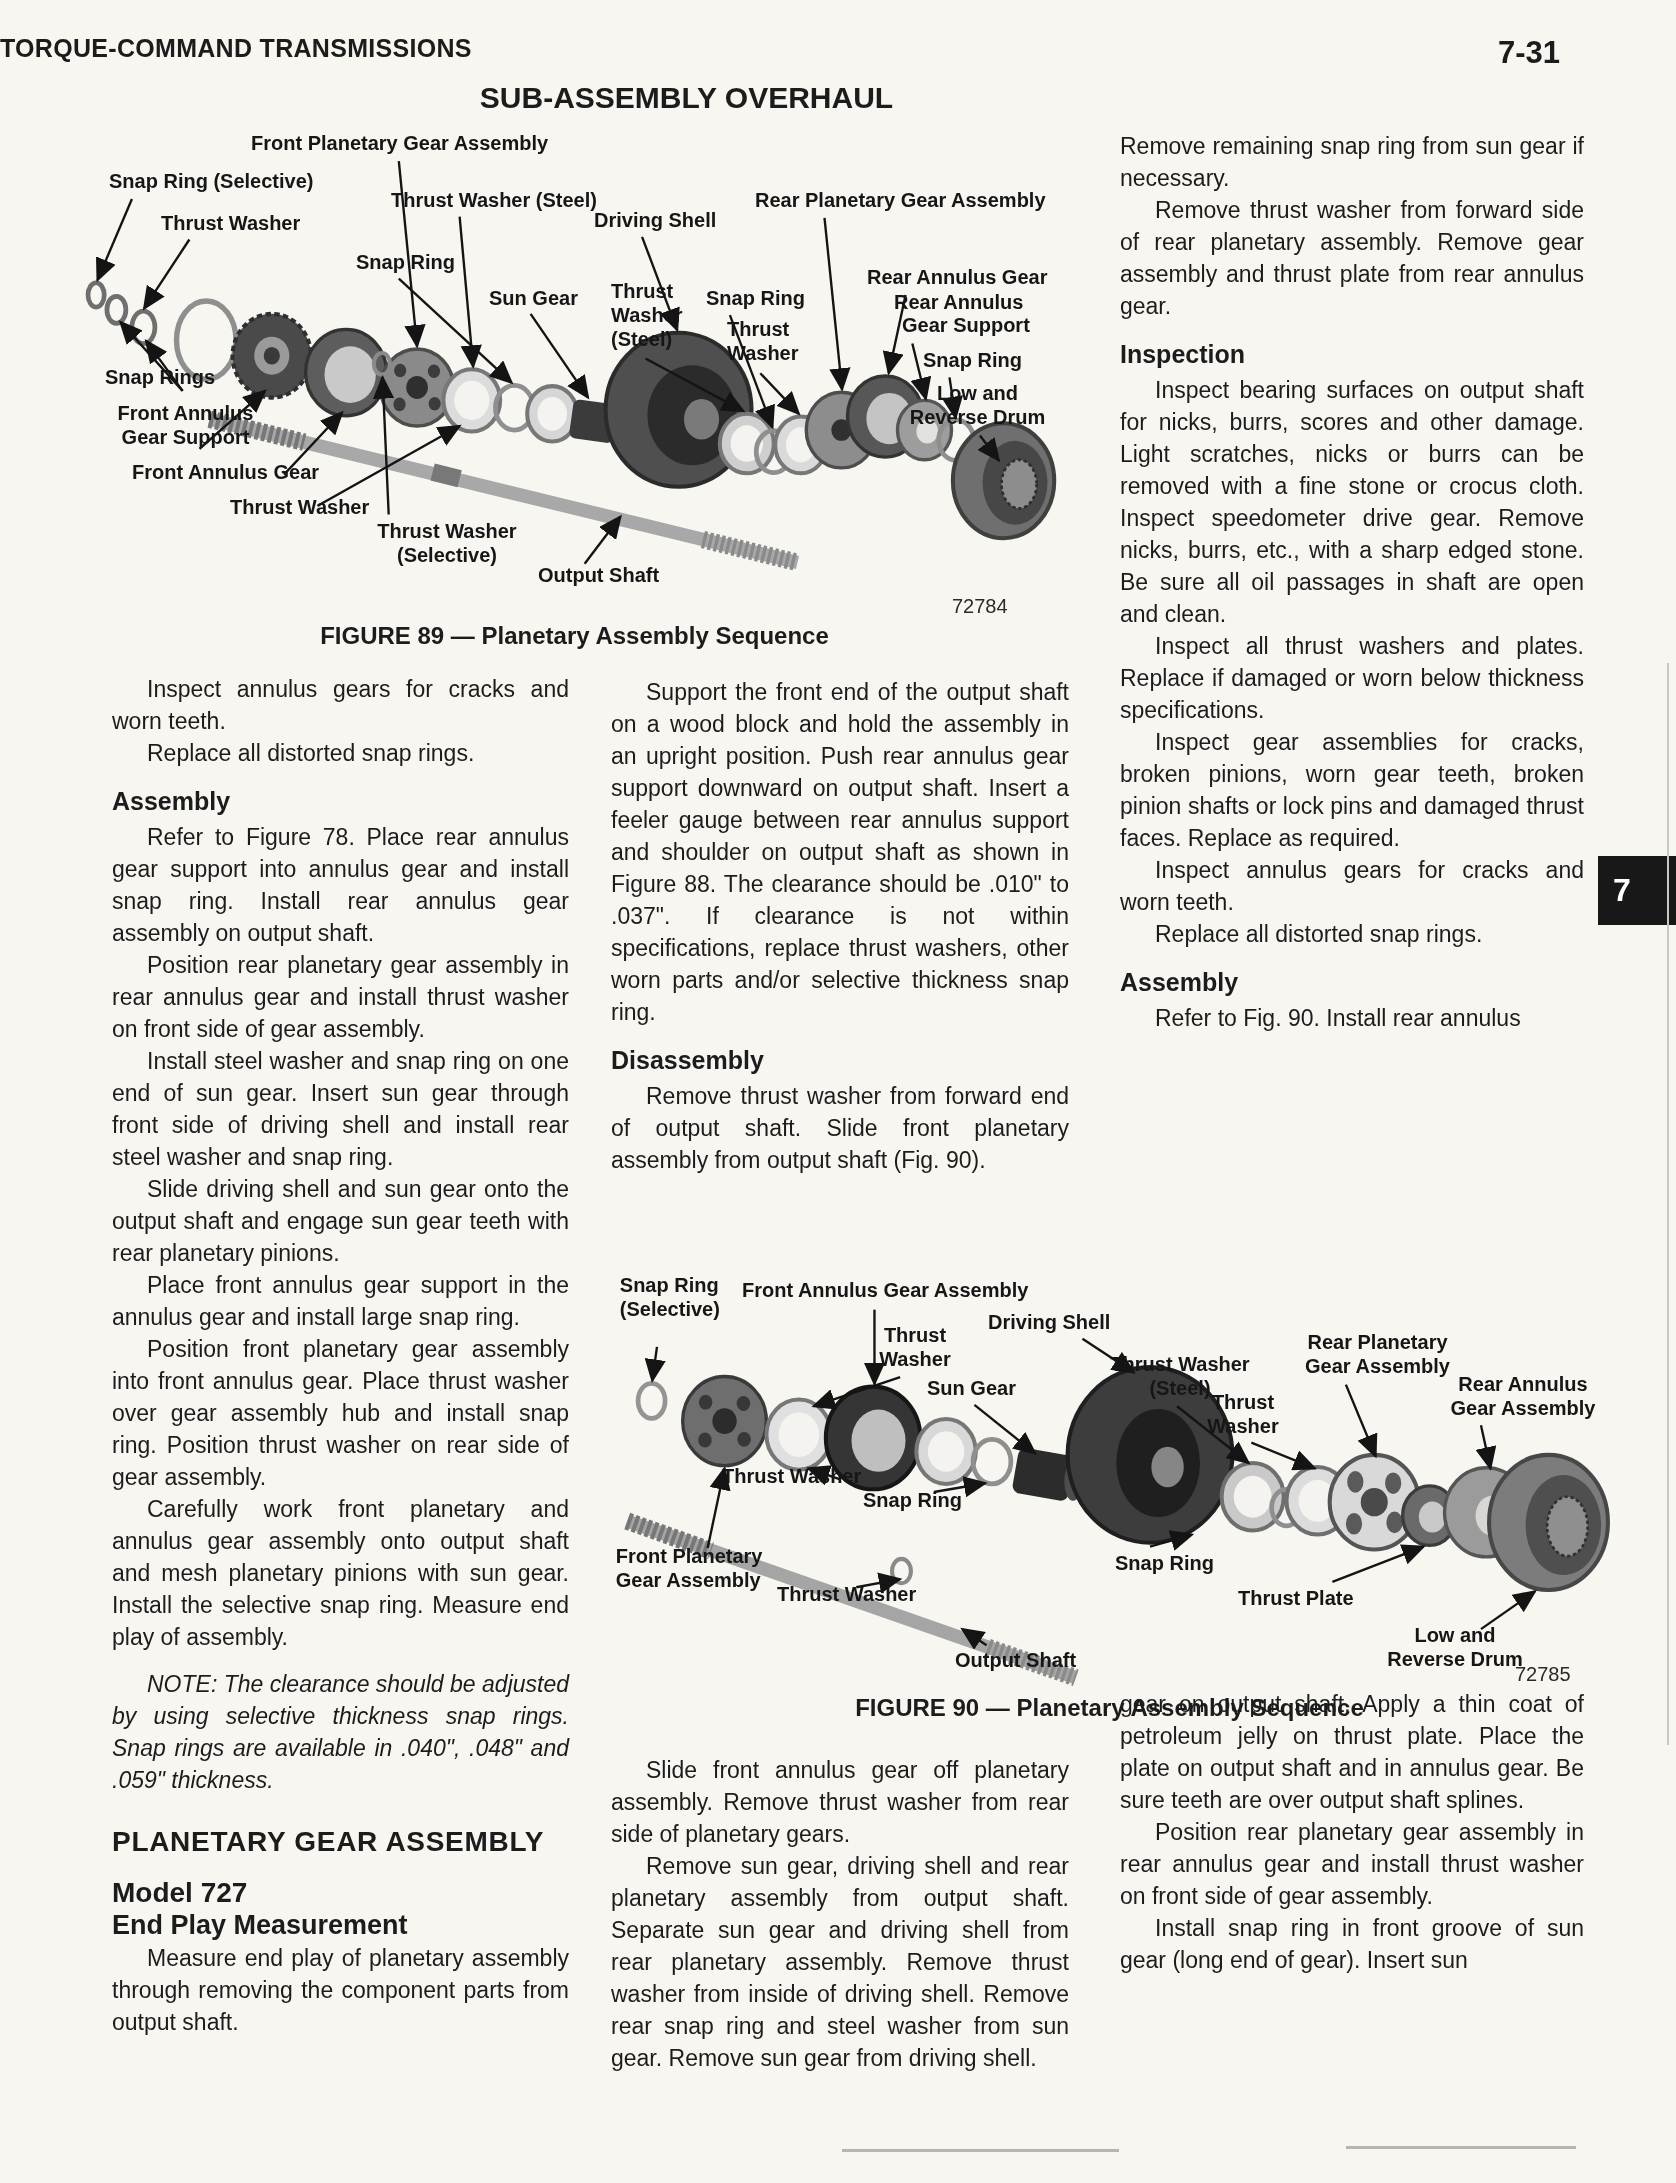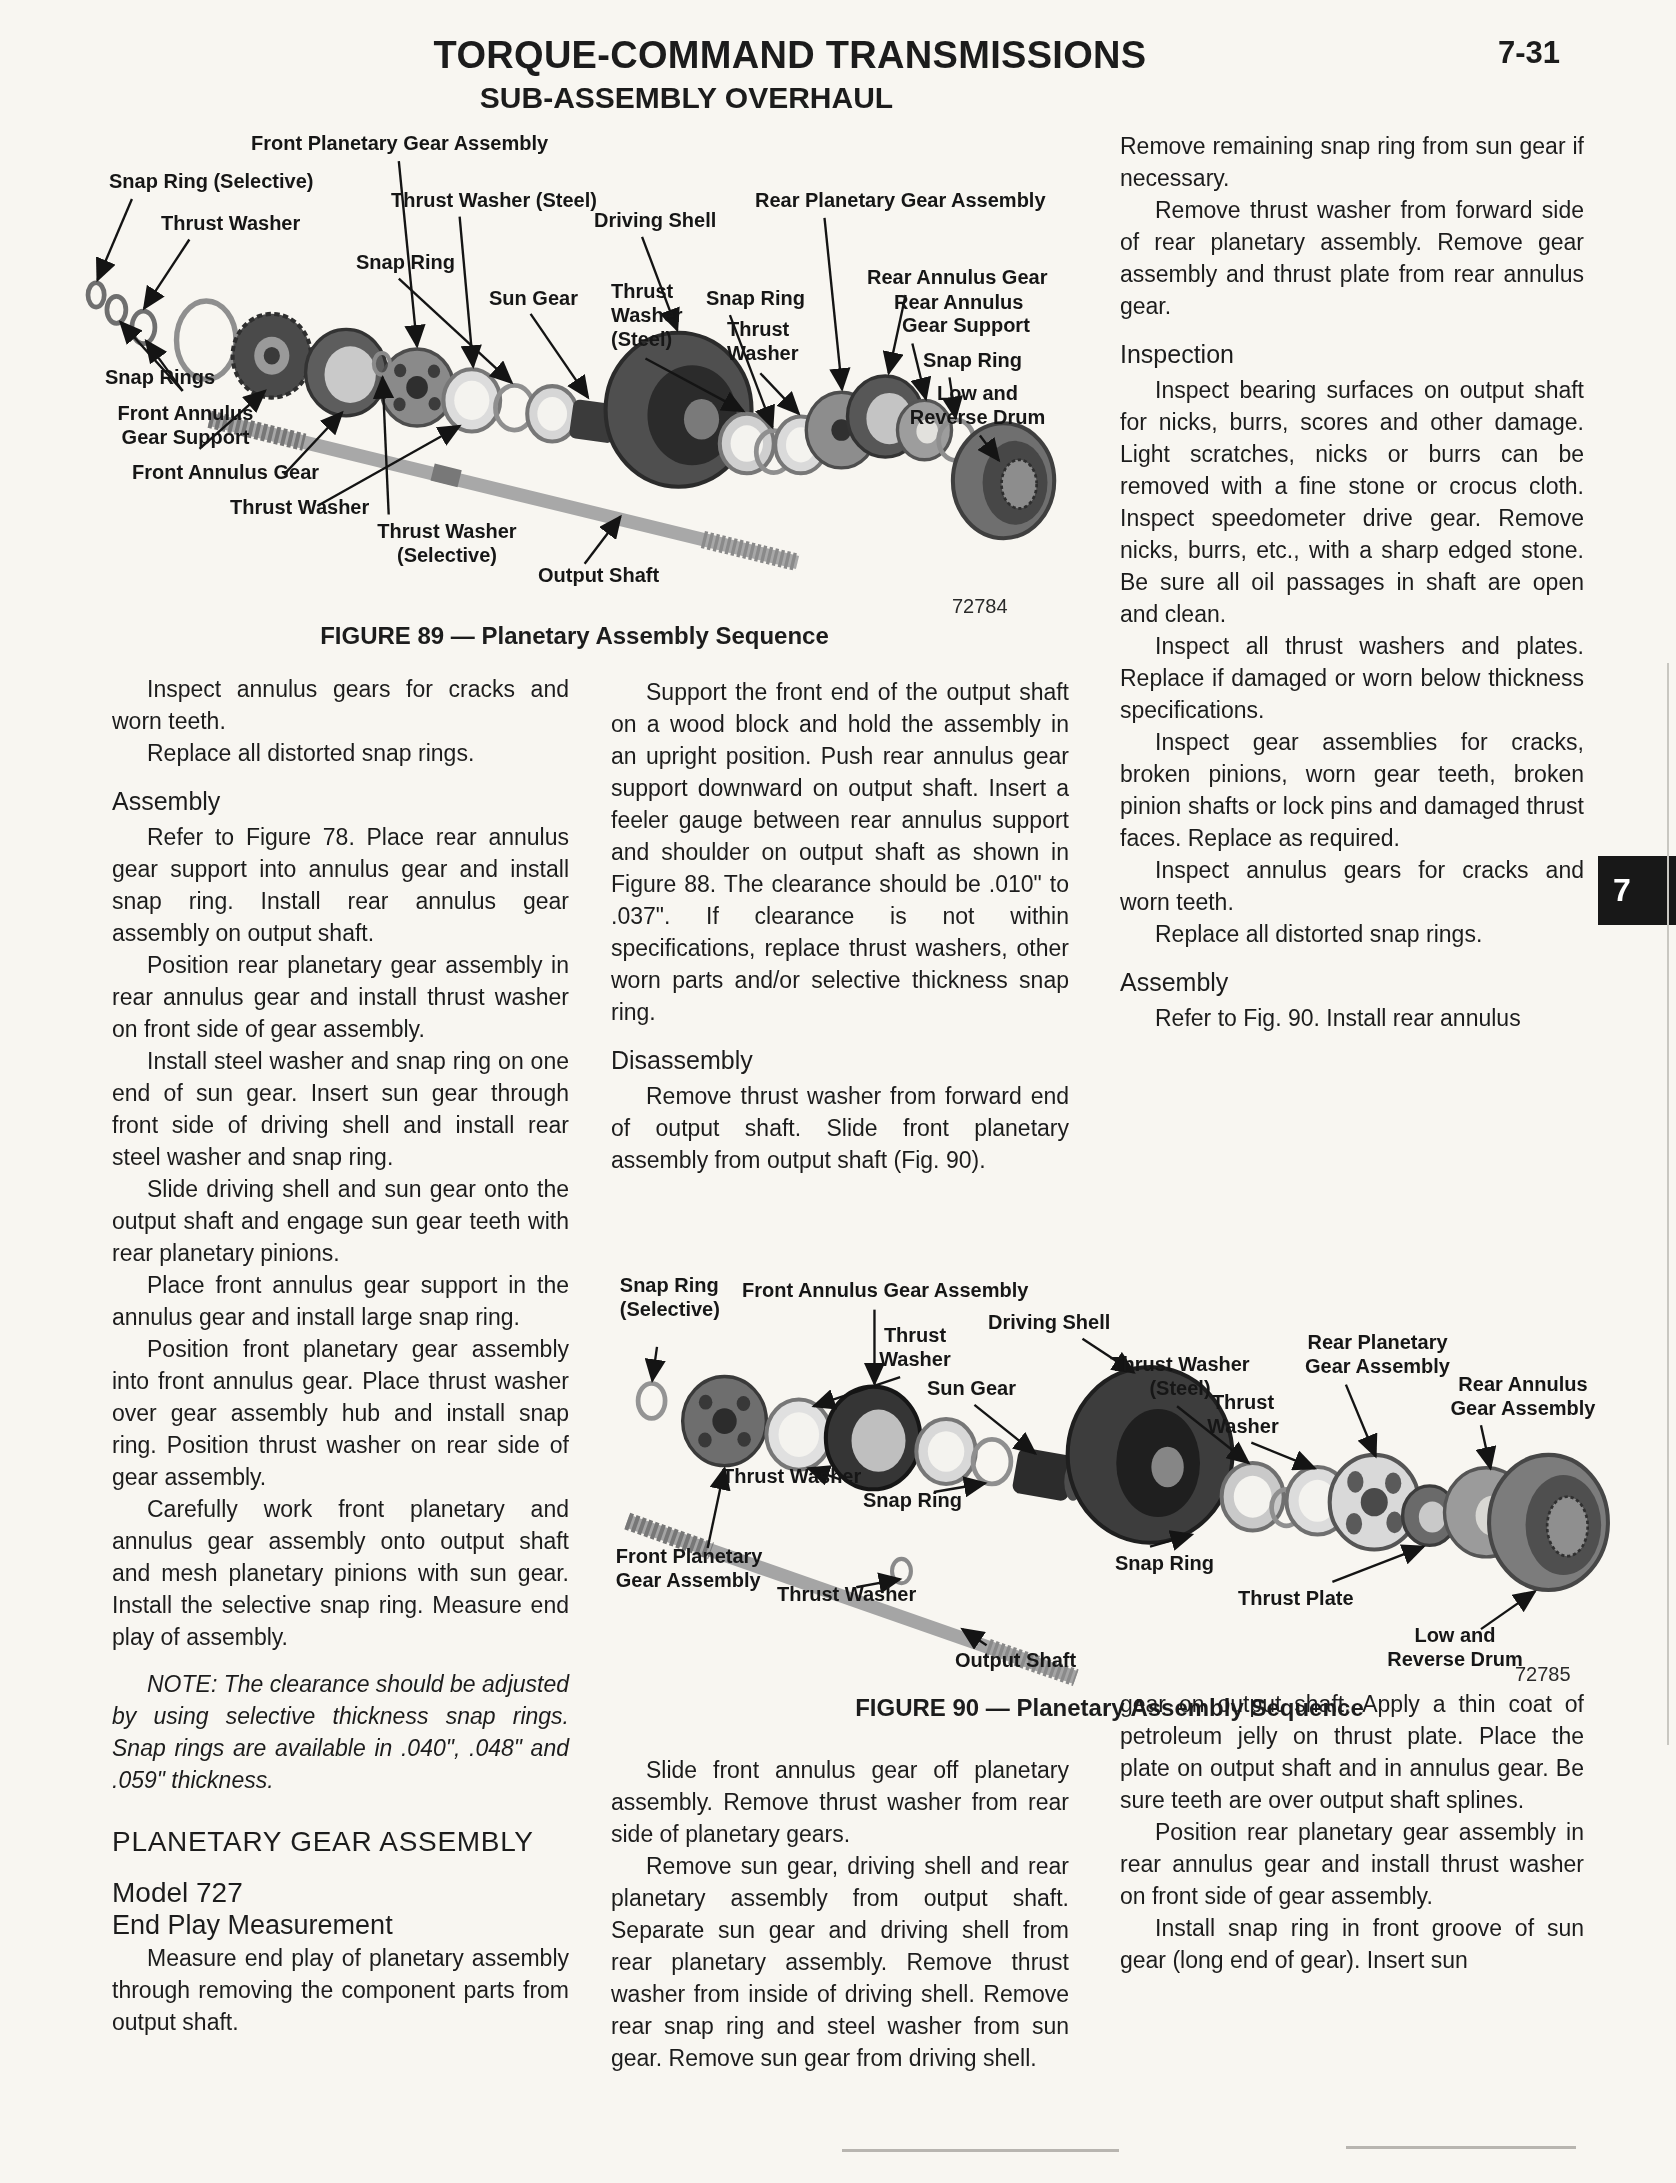--- a/index.html
+++ b/index.html
@@ -1,27 +1,27 @@
 <!DOCTYPE html>
 <html style="font-size:10.8px"><head>
 <meta charset="utf-8">
 <style>
   html,body{margin:0;padding:0;background:#e8e6e0;}
   .page{position:relative;width:1677px;height:2183px;background:#f8f6f1;
         font-family:"Liberation Sans",sans-serif;color:#1c1c1c;overflow:hidden;}
-  .hdr-title{position:absolute;top:34px;left:0;width:1580px;text-align:center;
-        font-weight:bold;font-size:38px;letter-spacing:0.3px;}
+  .hdr-title{position:absolute;top:34px;left:0;width:1580px;
+        font-weight:bold;font-size:25px;letter-spacing:0.3px;}
   .hdr-num{position:absolute;top:35px;left:1498px;font-weight:bold;font-size:31px;}
   .hdr-sub{position:absolute;top:81px;left:0;width:1373px;text-align:center;
         font-weight:bold;font-size:30px;}
   .col{position:absolute;text-align:justify;font-size:23px;line-height:32px;}
   .col p{margin:0;text-indent:35px;}
   .col p.noindent{text-indent:0;}
   .col p.note{font-style:italic;margin:15px 0;}
-  .col h2{text-align:left;font-weight:normal;}
+  .col h2{text-align:left;font-weight:bold;}
   .col h2.sec{font-size:25px;margin:16px 0 4px 0;}
   .col h2.big{font-size:28px;margin:30px 0 4px 0;letter-spacing:0.7px;}
   .col h2.model{font-size:28px;margin:19px 0 0 0;}
   .col h2.endplay{font-size:27px;margin:0 0 1.4px 0;}
   .col1{left:112px;top:673px;width:457px;}
   .col2{left:611px;top:676px;width:458px;}
   .col3{left:1120px;top:130px;width:464px;}
   .col2b{left:611px;top:1754px;width:458px;}
   .col3b{left:1120px;top:1688px;width:464px;}
   .fig{position:absolute;}

